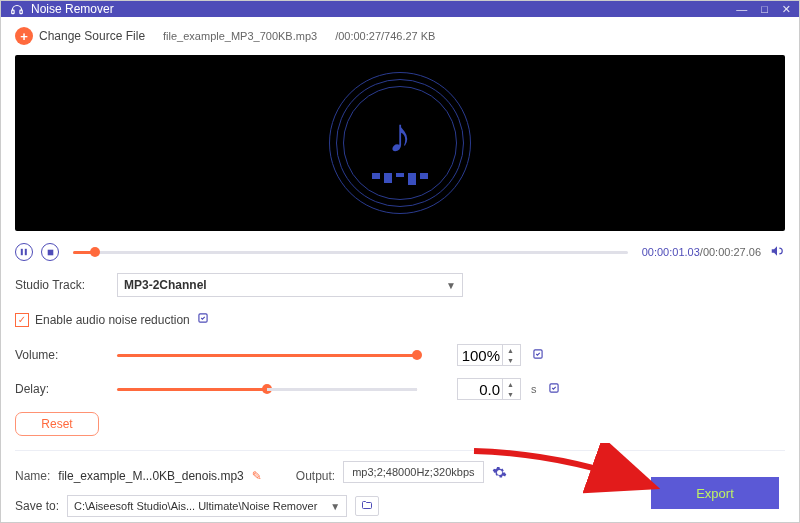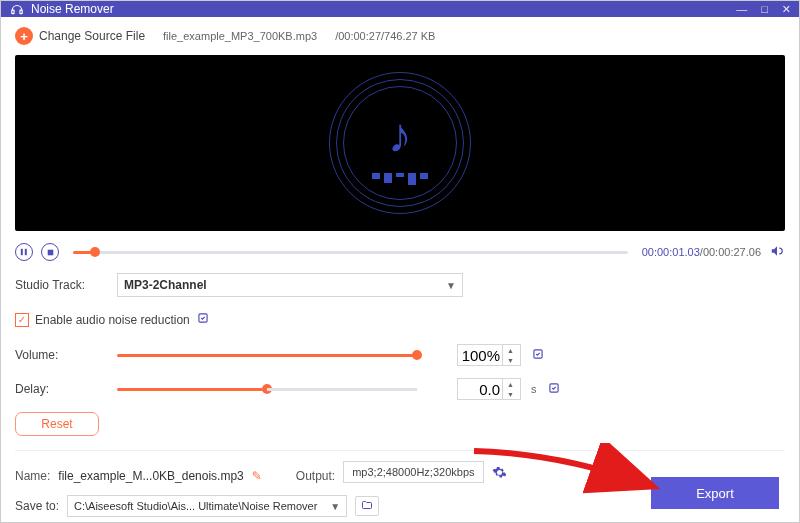--- a/index.html
+++ b/index.html
@@ -51,21 +51,21 @@
 .hr { height: 1px; background: #eceef5; margin: 8px 0 4px 0; }
 .bottom { display: flex; align-items: flex-end; gap: 8px; font-size: 12px; color: #444; }
 .bottom .lbl { color: #555; }
 .val { color: #333; }
 .pen { color: #ff6a3d; font-size: 12px; cursor: pointer; }
 .outbox { border: 1px solid #d5d5dd; padding: 2px 8px; font-size: 11px; display: flex; align-items: center; gap: 8px; height: 22px; }
 .cog { color: #4e4cb8; font-size: 13px; cursor: pointer; }
 .save-row { display: flex; align-items: center; gap: 8px; font-size: 12px; color: #444; margin-top: 6px; }
 .pathsel { width: 280px; height: 22px; border: 1px solid #d5d5dd; display: flex; align-items: center; justify-content: space-between; padding: 0 6px; font-size: 11px; color: #333; cursor: pointer; }
 .folder { color: #4e4cb8; font-size: 14px; cursor: pointer; border: 1px solid #d5d5dd; padding: 1px 4px; border-radius: 2px; }
-.export { position: absolute; right: 20px; bottom: 16px; width: 128px; height: 32px; background: #5b59d6; color: #ffffff; border: none; font-size: 13px; cursor: pointer; }
+.export { position: absolute; right: 20px; bottom: 16px; width: 128px; height: 32px; background: #5b59d6; color: #bef264; border: none; font-size: 13px; cursor: pointer; }
 .arrow { position: absolute; right: 130px; bottom: 22px; pointer-events: none; }
 .rel { position: relative; flex: 1; }
 </style>
 </head>
 <body>
 
 <div class="window">
   <div class="titlebar">
     <span class="logo">
       <svg width="14" height="14" viewBox="0 0 24 24" fill="none" stroke="#fff" stroke-width="2">

